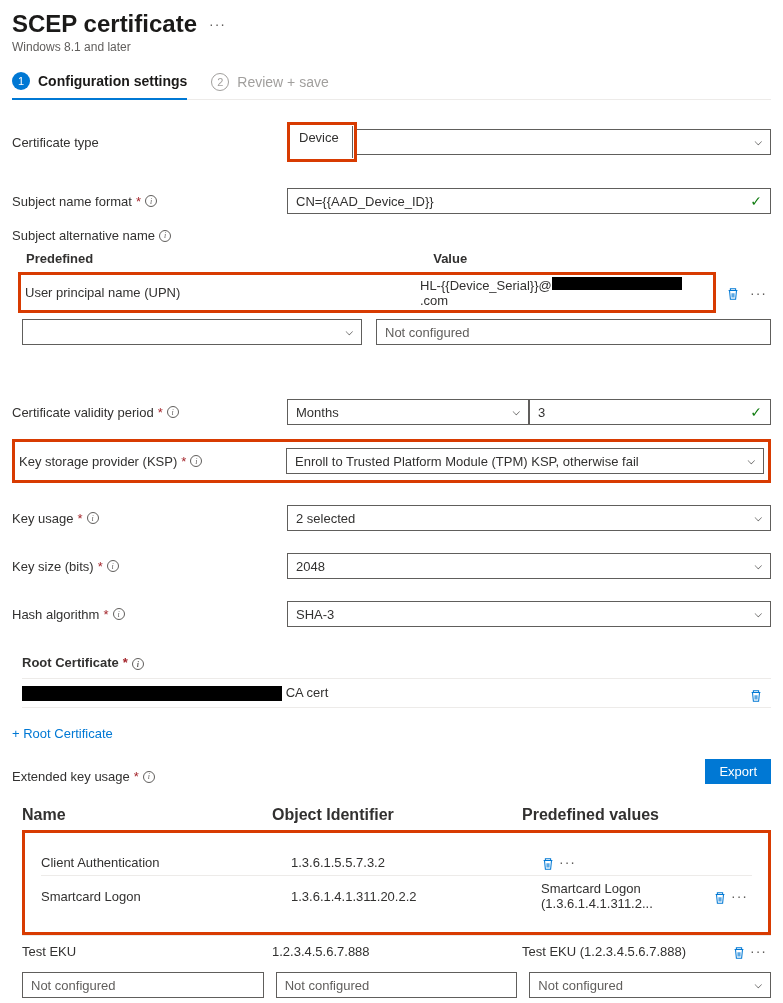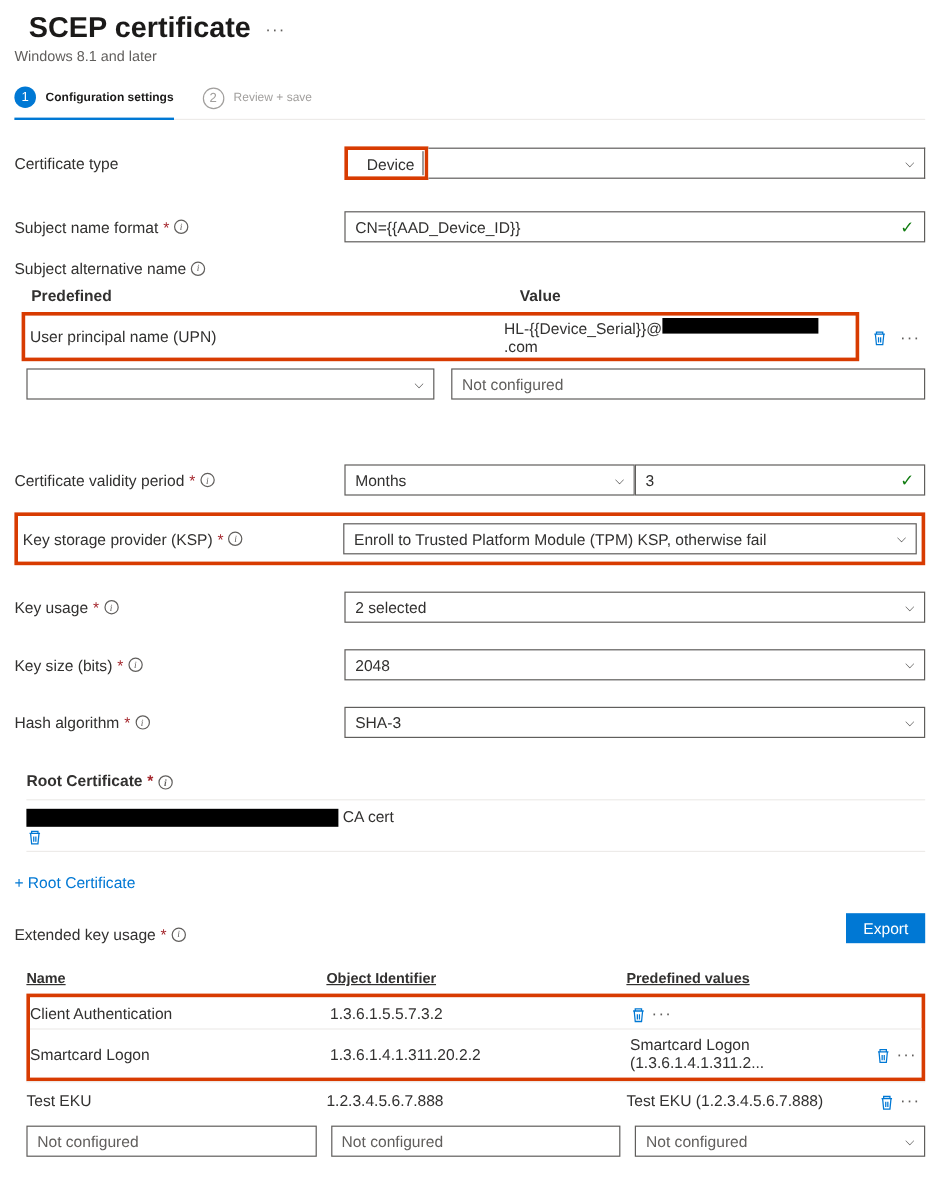--- a/index.html
+++ b/index.html
@@ -1,62 +1,62 @@
 <!DOCTYPE html>
 <html><head>
 <meta charset="utf-8">
 <style>
   * { box-sizing: border-box; margin: 0; padding: 0; font-family: "Segoe UI", Arial, sans-serif; }
   body { background: #fff; color: #323130; width: 783px; padding: 10px 12px; font-size: 13px; }
   .header { margin-bottom: 18px; }
-  .title-row { display: flex; align-items: center; gap: 12px; margin-left: 12px; }
+  .title-row { display: flex; align-items: center; gap: 12px; }
   .title { font-size: 24px; font-weight: 600; color: #1b1a19; }
   .dots { color: #605e5c; font-size: 14px; letter-spacing: 1px; cursor: pointer; }
   .subtitle { font-size: 12px; color: #605e5c; margin-top: 2px; }
   .tabs { display: flex; gap: 24px; border-bottom: 1px solid #edebe9; margin-bottom: 22px; }
   .tab { display: flex; align-items: center; gap: 8px; padding-bottom: 8px; cursor: pointer; }
   .tab.active { border-bottom: 2px solid #0078d4; margin-bottom: -1px; }
   .tab-num { width: 18px; height: 18px; border-radius: 50%; display: inline-flex; align-items: center; justify-content: center; font-size: 11px; }
   .tab.active .tab-num { background: #0078d4; color: #fff; }
   .tab.inactive .tab-num { border: 1px solid #a19f9d; color: #a19f9d; }
-  .tab-label { font-size: 10px; }
+  .tab-label { font-size: 14px; }
   .tab.active .tab-label { color: #1b1a19; font-weight: 600; }
   .tab.inactive .tab-label { color: #a19f9d; }
-  .form-row { display: flex; align-items: center; margin-bottom: 14px; text-align: center; }
+  .form-row { display: flex; align-items: center; margin-bottom: 14px; }
   .form-label { width: 275px; flex-shrink: 0; font-size: 13px; color: #323130; display: flex; align-items: center; gap: 4px; }
   .req { color: #a4262c; }
   .info-icon { width: 12px; height: 12px; border: 1px solid #605e5c; border-radius: 50%; display: inline-flex; align-items: center; justify-content: center; font-size: 8px; color: #605e5c; font-style: italic; font-family: Georgia, serif; }
   .select, .input { flex: 1; border: 1px solid #605e5c; height: 26px; padding: 0 8px; font-size: 13px; background: #fff; display: flex; align-items: center; justify-content: space-between; position: relative; }
   .chev { font-size: 10px; color: #323130; }
   .check { color: #107c10; font-size: 14px; }
   .highlight-red { border: 3px solid #d83b01; padding: 1px; }
   .highlight-red-row { border: 3px solid #d83b01; padding: 2px 4px; }
   .section-head { font-weight: 600; font-size: 13px; margin: 8px 0 6px 14px; display: flex; gap: 340px; }
   .san-row { display: flex; align-items: center; gap: 15px; margin-left: 10px; }
   .san-attr { width: 380px; }
   .san-val { flex: 1; }
   .trash { width: 14px; height: 14px; display: inline-block; color: #0078d4; cursor: pointer; }
   .more { color: #605e5c; font-size: 14px; letter-spacing: 1px; cursor: pointer; padding: 0 4px; }
   .row-actions { display: flex; align-items: center; gap: 6px; margin-left: 10px; }
   .select-pair { display: flex; flex: 1; }
   .select-pair .select { flex: 1; }
   .root-section { margin: 28px 0 10px 10px; }
   .root-label { font-weight: 600; font-size: 13px; display: flex; align-items: flex-end; gap: 4px; margin-bottom: 8px; }
-  .root-cert-row { display: flex; align-items: flex-start; justify-content: space-between; border-bottom: 1px solid #edebe9; border-top: 1px solid #edebe9; padding: 6px 8px 6px 0; flex-direction: column; }
+  .root-cert-row { display: flex; align-items: flex-end; justify-content: space-between; border-bottom: 1px solid #edebe9; border-top: 1px solid #edebe9; padding: 6px 8px 6px 0; }
   .redact { background: #000; display: inline-block; }
   .link { color: #0078d4; cursor: pointer; font-size: 13px; margin-top: 8px; display: inline-block; }
   .eku-head { display: flex; justify-content: space-between; align-items: flex-end; margin: 18px 0 16px 0; }
   .btn-export { background: #0078d4; color: #fff; border: none; padding: 5px 14px; font-size: 13px; cursor: pointer; }
   .eku-table { margin: 0 0 0 10px; }
-  .eku-header { display: flex; font-weight: 600; font-size: 12px; padding: 6px 0; text-decoration: underline; }
+  .eku-header { display: flex; font-weight: 600; font-size: 16px; padding: 6px 0; }
   .eku-col1 { width: 250px; }
   .eku-col2 { width: 250px; }
   .eku-col3 { flex: 1; }
   .eku-row { display: flex; align-items: center; padding: 7px 0; border-top: 1px solid #edebe9; }
-  .eku-row-hl { border: 3px solid #d83b01; padding: 0; }
+  .eku-row-hl { border: 3px solid #d83b01; padding: 16px; }
   .eku-row-hl .eku-row { border-top: none; padding: 5px 0; }
   .eku-inputs { display: flex; gap: 12px; margin-top: 6px; margin-left: 10px; }
   .eku-inputs .input, .eku-inputs .select { flex: 1; color: #605e5c; }
   .san-selects { display: flex; gap: 14px; margin: 6px 0 0 10px; }
   .san-selects .select { flex: 1; color: #605e5c; }
   .san-selects .input { flex: 1; color: #605e5c; }
   svg { display: inline-block; vertical-align: middle; }
 </style>
 </head>
 <body>
@@ -79,21 +79,21 @@
   <div class="tab inactive">
     <span class="tab-num">2</span>
     <span class="tab-label">Review + save</span>
   </div>
 </div>
 
 
 <div class="form-row">
   <div class="form-label">Certificate type</div>
   <span class="highlight-red">
-    <span style="display:inline-block;width:62px;border-right:1px solid #605e5c;height:20px;line-height:24px;padding-left:8px">Device</span>
+    <span style="display:inline-block;width:62px;border-right:1px solid #605e5c;height:32px;line-height:24px;padding-left:8px">Device</span>
   </span>
   <div class="select" style="border-left:none">
     <span></span>
       <span class="chev">⌵</span>
   </div>
 </div>
 
 
 <div class="form-row" style="margin-top:26px">
   <div class="form-label">

